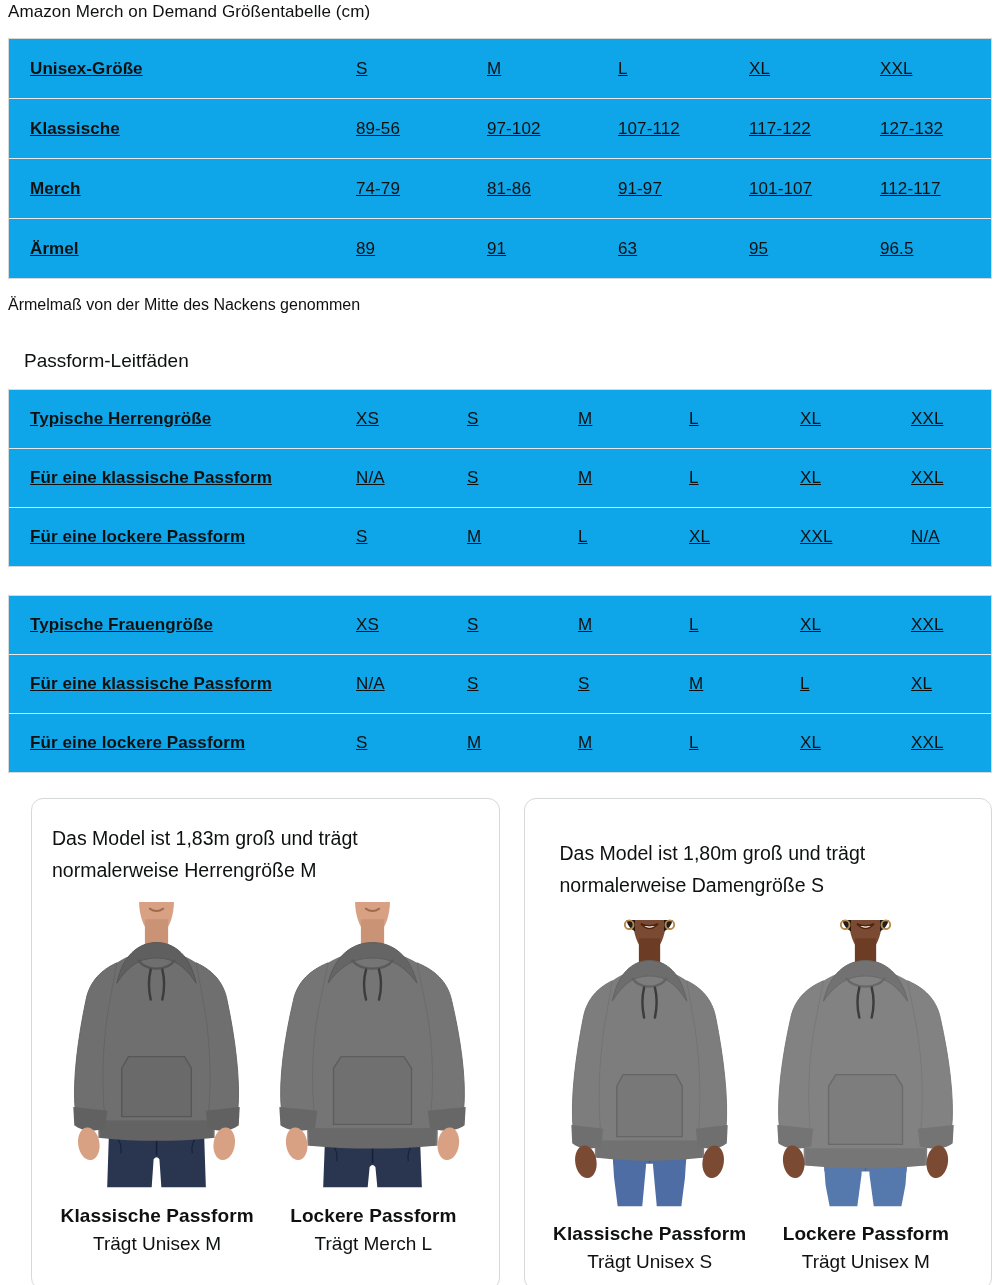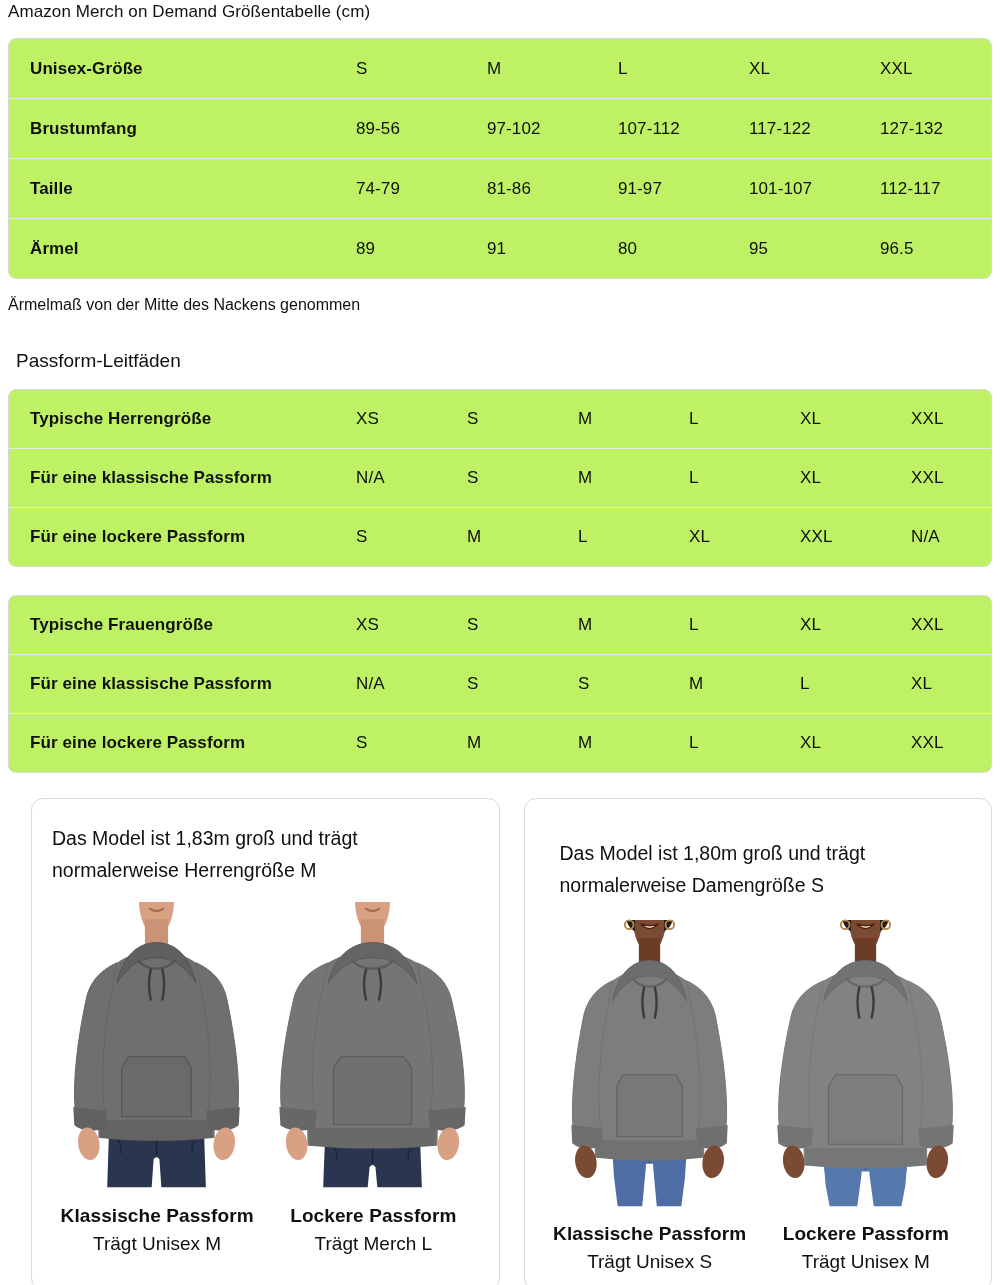--- a/index.html
+++ b/index.html
@@ -1,27 +1,27 @@
 <!DOCTYPE html>
 <html><head>
 <meta charset="utf-8">
 <style>
   html,body{margin:0;padding:0;background:#fff;}
   body{width:1000px;color:#0f1111;font-family:"Liberation Sans",sans-serif;-webkit-font-smoothing:antialiased;}
   .page{padding:0 8px 2px 8px;}
   .title{font-size:17px;font-weight:400;margin:2px 0 16px 0;padding-left:0;letter-spacing:.1px;}
-  .sizing-table{border:1px solid #d5d9d9;border-radius:8px;overflow:hidden;background:#bef264;}
+  .sizing-table{border:1px solid #d5d9d9;border-radius:0;overflow:hidden;background:#0ea5e9;text-decoration:underline;}
   .trow{display:grid;align-items:center;}
   .trow + .trow{border-top:1px solid #e7e7e7;}
   .cols5 .trow{grid-template-columns:347px repeat(4,131px) minmax(0,1fr);min-height:59px;}
   .cols6 .trow{grid-template-columns:347px repeat(5,111px) minmax(0,1fr);min-height:58px;}
   .tlabel{font-weight:700;font-size:17px;padding-left:21px;letter-spacing:.1px;}
   .tcell{font-size:17px;letter-spacing:.1px;}
   .note{font-size:16px;margin:17px 0 0 0;}
-  .subheading{font-size:19px;font-weight:400;margin:36px 0 17px 8px;}
+  .subheading{font-size:19px;font-weight:400;margin:36px 0 17px 16px;}
   #womens-table{margin-top:28px;}
   .cards{display:grid;grid-template-columns:1fr 1fr;gap:24px;margin-top:25px;padding-left:23px;}
   .card{border:1px solid #d5d9d9;border-radius:12px;padding:23px 20px 16px 20px;background:#fff;}
   .card-desc{font-size:19.5px;line-height:32px;}
   .figures{display:grid;grid-template-columns:1fr 1fr;margin-top:12px;column-gap:6px;}
   .figure{text-align:center;}
   .figure svg{display:block;margin:0 auto;}
   .fit-label{font-weight:700;font-size:19px;margin-top:9px;letter-spacing:.1px;}
   .size-label{font-size:19px;margin-top:6px;}
 </style>
@@ -34,40 +34,40 @@
   <div class="sizing-table cols5" id="unisex-table">
       <div class="trow">
         <div class="tlabel">Unisex-Größe</div>
         <div class="tcell">S</div>
         <div class="tcell">M</div>
         <div class="tcell">L</div>
         <div class="tcell">XL</div>
         <div class="tcell">XXL</div>
       </div>
       <div class="trow">
-        <div class="tlabel">Brustumfang</div>
+        <div class="tlabel">Klassische</div>
         <div class="tcell">89-56</div>
         <div class="tcell">97-102</div>
         <div class="tcell">107-112</div>
         <div class="tcell">117-122</div>
         <div class="tcell">127-132</div>
       </div>
       <div class="trow">
-        <div class="tlabel">Taille</div>
+        <div class="tlabel">Merch</div>
         <div class="tcell">74-79</div>
         <div class="tcell">81-86</div>
         <div class="tcell">91-97</div>
         <div class="tcell">101-107</div>
         <div class="tcell">112-117</div>
       </div>
       <div class="trow">
         <div class="tlabel">Ärmel</div>
         <div class="tcell">89</div>
         <div class="tcell">91</div>
-        <div class="tcell">80</div>
+        <div class="tcell">63</div>
         <div class="tcell">95</div>
         <div class="tcell">96.5</div>
       </div>
     </div>
 
   <p class="note">Ärmelmaß von der Mitte des Nackens genommen</p>
 
   <h2 class="subheading">Passform-Leitfäden</h2>
 
   <div class="sizing-table cols6" id="mens-table">

